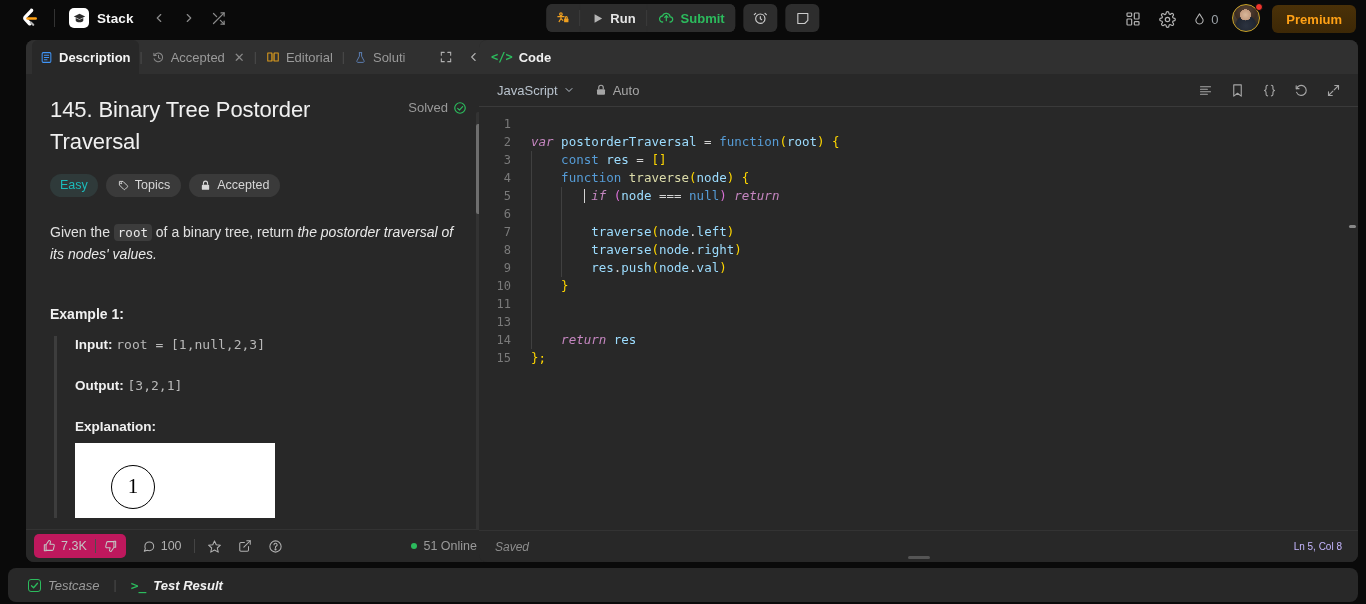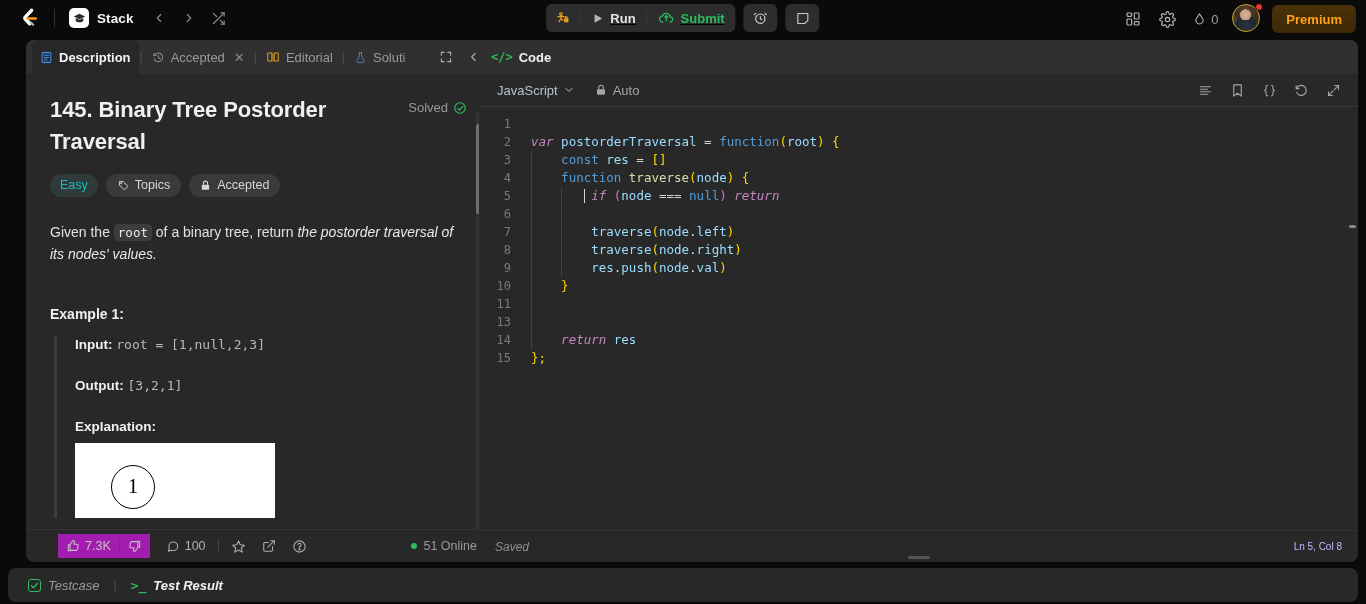--- a/index.html
+++ b/index.html
@@ -29,21 +29,21 @@
   .nav-arrows { display: flex; align-items: center; gap: 4px; margin-left: 12px; }
   .navbtn {
     width: 26px; height: 26px; border-radius: 5px;
     display: flex; align-items: center; justify-content: center;
     color: #8a8a8a; cursor: pointer;
   }
 
   
   .nav-center {
     position: absolute; left: 50%; transform: translateX(-50%);
-    display: flex; align-items: flex-start; gap: 8px; top: 4px; text-decoration: underline;
+    display: flex; align-items: flex-start; gap: 8px; top: 4px;
   }
   .tool-group {
     display: flex; align-items: center; background: #2d2d2d;
     border-radius: 6px; height: 28px; overflow: hidden;
   }
   .tool-btn {
     display: flex; align-items: center; justify-content: center; gap: 6px;
     height: 28px; padding: 0 11px; cursor: pointer; color: #e5e5e5;
     font-size: 13px; font-weight: 600; background: #2d2d2d;
   }
@@ -116,21 +116,21 @@
     background: linear-gradient(90deg, rgba(48,48,48,0), #303030);
   }
 
   
   .desc-body {
     position: absolute; top: 34px; left: 0; width: 465px; height: 455px;
     background: #282828; overflow: hidden; padding: 20px 24px 0 24px;
   }
   .title-row { display: flex; align-items: flex-start; justify-content: space-between; gap: 12px; }
   .qtitle {
-    font-size: 22px; font-weight: 700; color: #f0f0f0; line-height: 1.45;
+    font-size: 22px; font-weight: 400; color: #f0f0f0; line-height: 1.45;
     max-width: 320px; letter-spacing: -0.1px;
   }
   .solved { display: flex; align-items: center; gap: 5px; color: #9a9a9a; font-size: 13px; padding-top: 6px; white-space: nowrap; }
   .chips { display: flex; gap: 8px; margin-top: 16px; }
   .chip {
     display: flex; align-items: center; gap: 6px; height: 23px; padding: 0 11px;
     border-radius: 22px; background: #3a3a3a; font-size: 12.5px; color: #d6d6d6; cursor: pointer;
   }
   .chip.easy { color: #1cbaba; background: #2f3a3a; padding: 0 10px; }
   .desc-text { margin-top: 24px; font-size: 14px; color: #e0e0e0; line-height: 1.62; }
@@ -172,21 +172,21 @@
     position: absolute; left: 0; top: 12px; width: 11px; height: 90px;
     background: #6e6e6e; border-radius: 2px; cursor: pointer;
   }
 
   
   .desc-footer {
     position: absolute; bottom: 0; left: 0; width: 465px; height: 33px;
     background: #282828; display: flex; align-items: center;
     padding: 0 14px 0 8px; border-top: 1px solid #333;
   }
-  .vote-group { display: flex; align-items: center; background: #a21caf; border-radius: 0; height: 24px; margin-left: 24px; }
+  .vote-group { display: flex; align-items: center; background: #be185d; border-radius: 5px; height: 24px; }
   .vote-btn {
     display: flex; align-items: center; gap: 5px; height: 24px; padding: 0 8px;
     color: #c4c4c4; font-size: 12.5px; cursor: pointer;
   }
   .vote-div { width: 1px; height: 14px; background: #4d4d4d; }
   .fbtn {
     display: flex; align-items: center; gap: 5px; height: 24px; padding: 0 8px;
     color: #b0b0b0; font-size: 12.5px; cursor: pointer; border-radius: 5px;
   }
   .fsep { width: 1px; height: 14px; background: #444; margin: 0 4px; }

